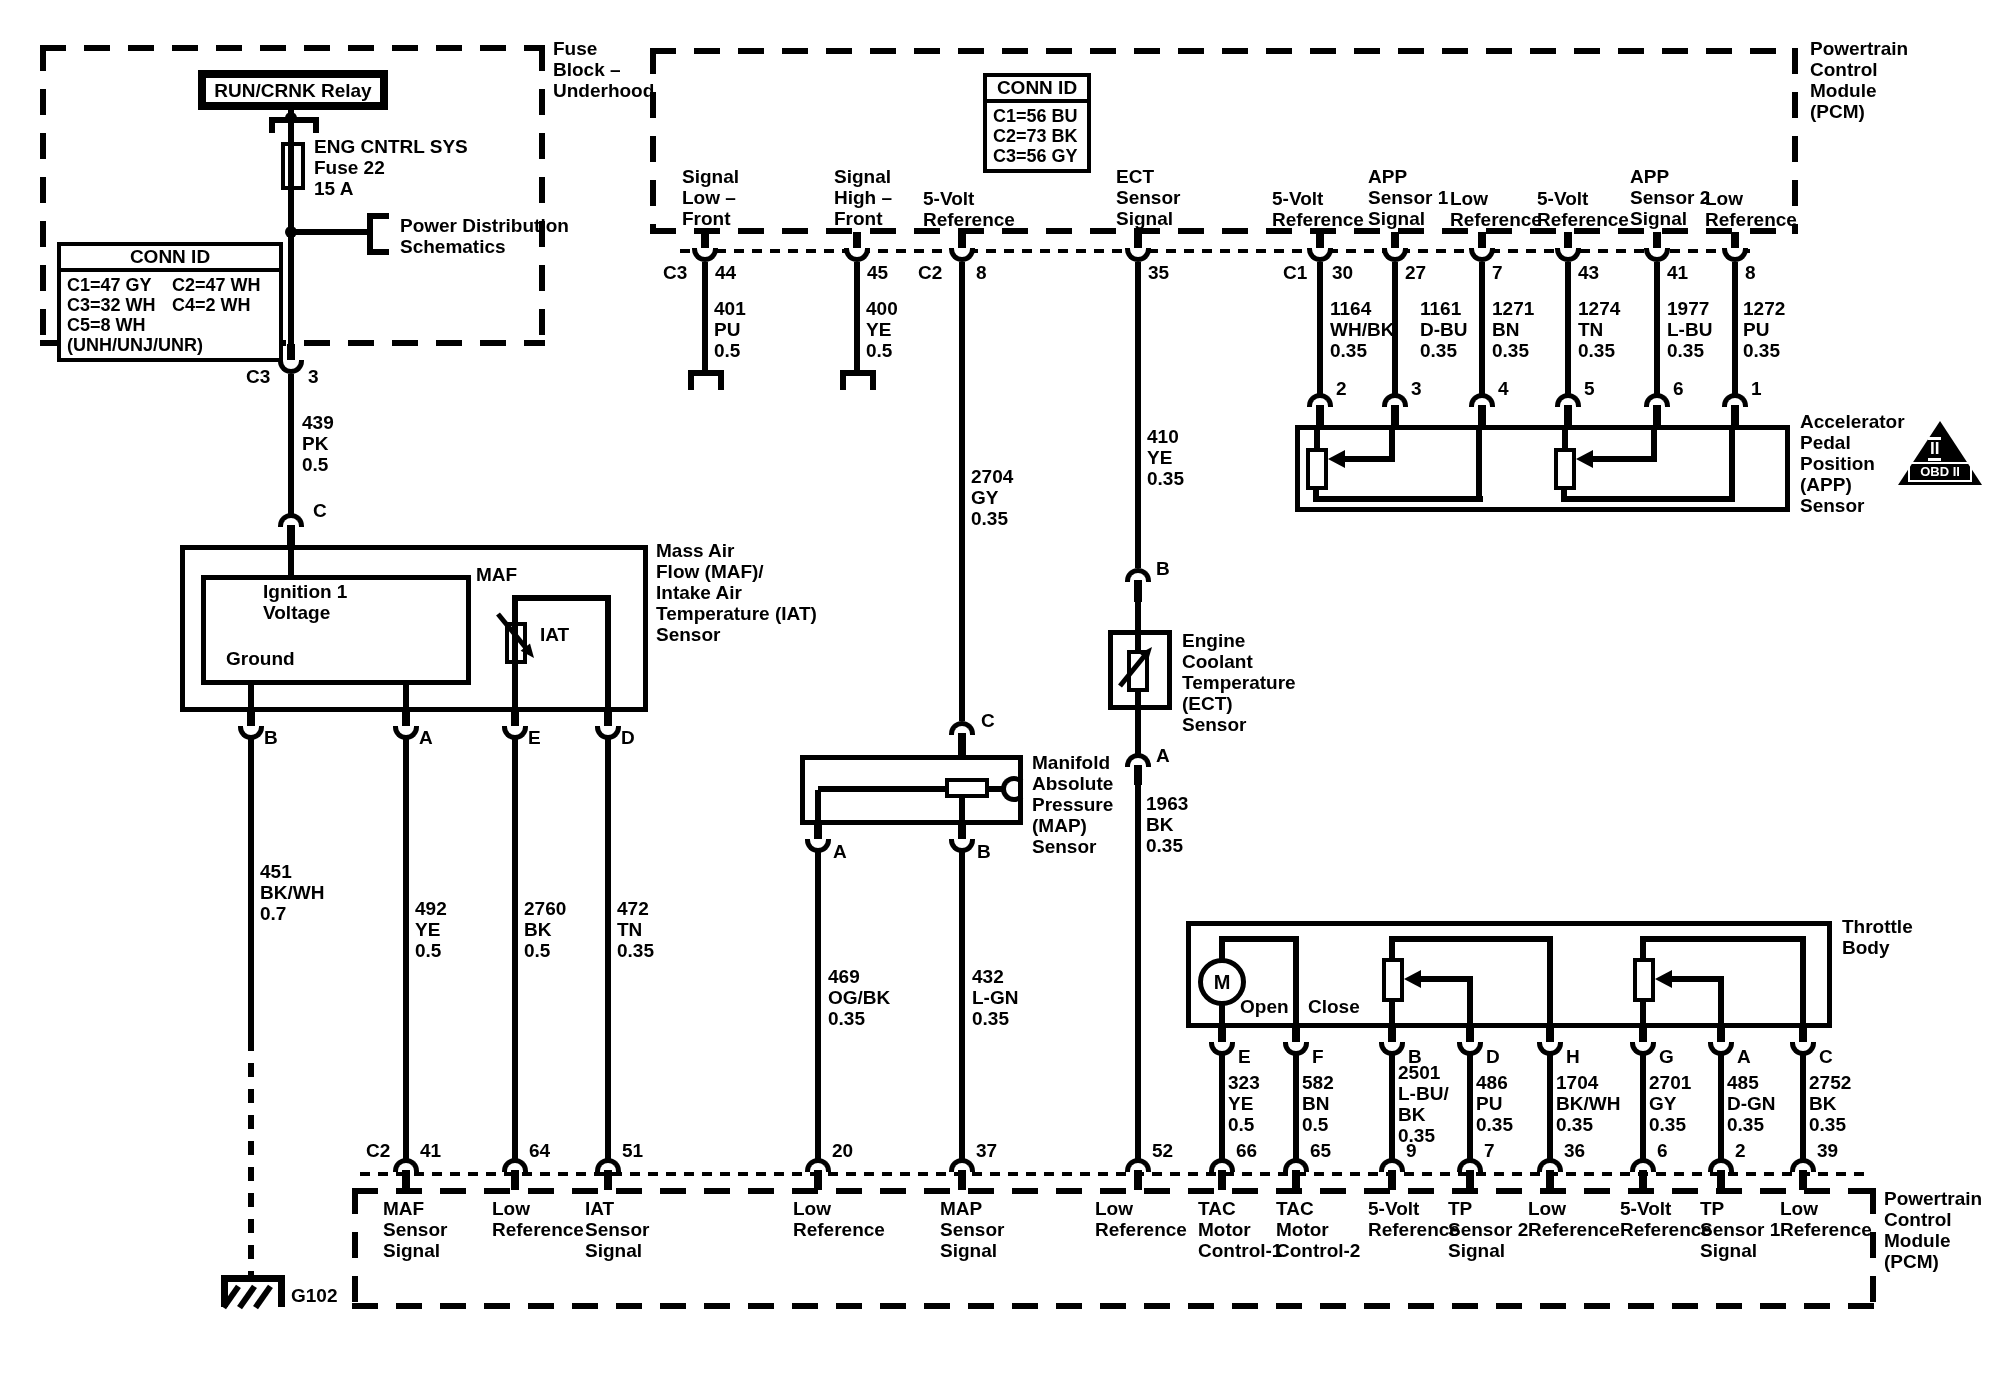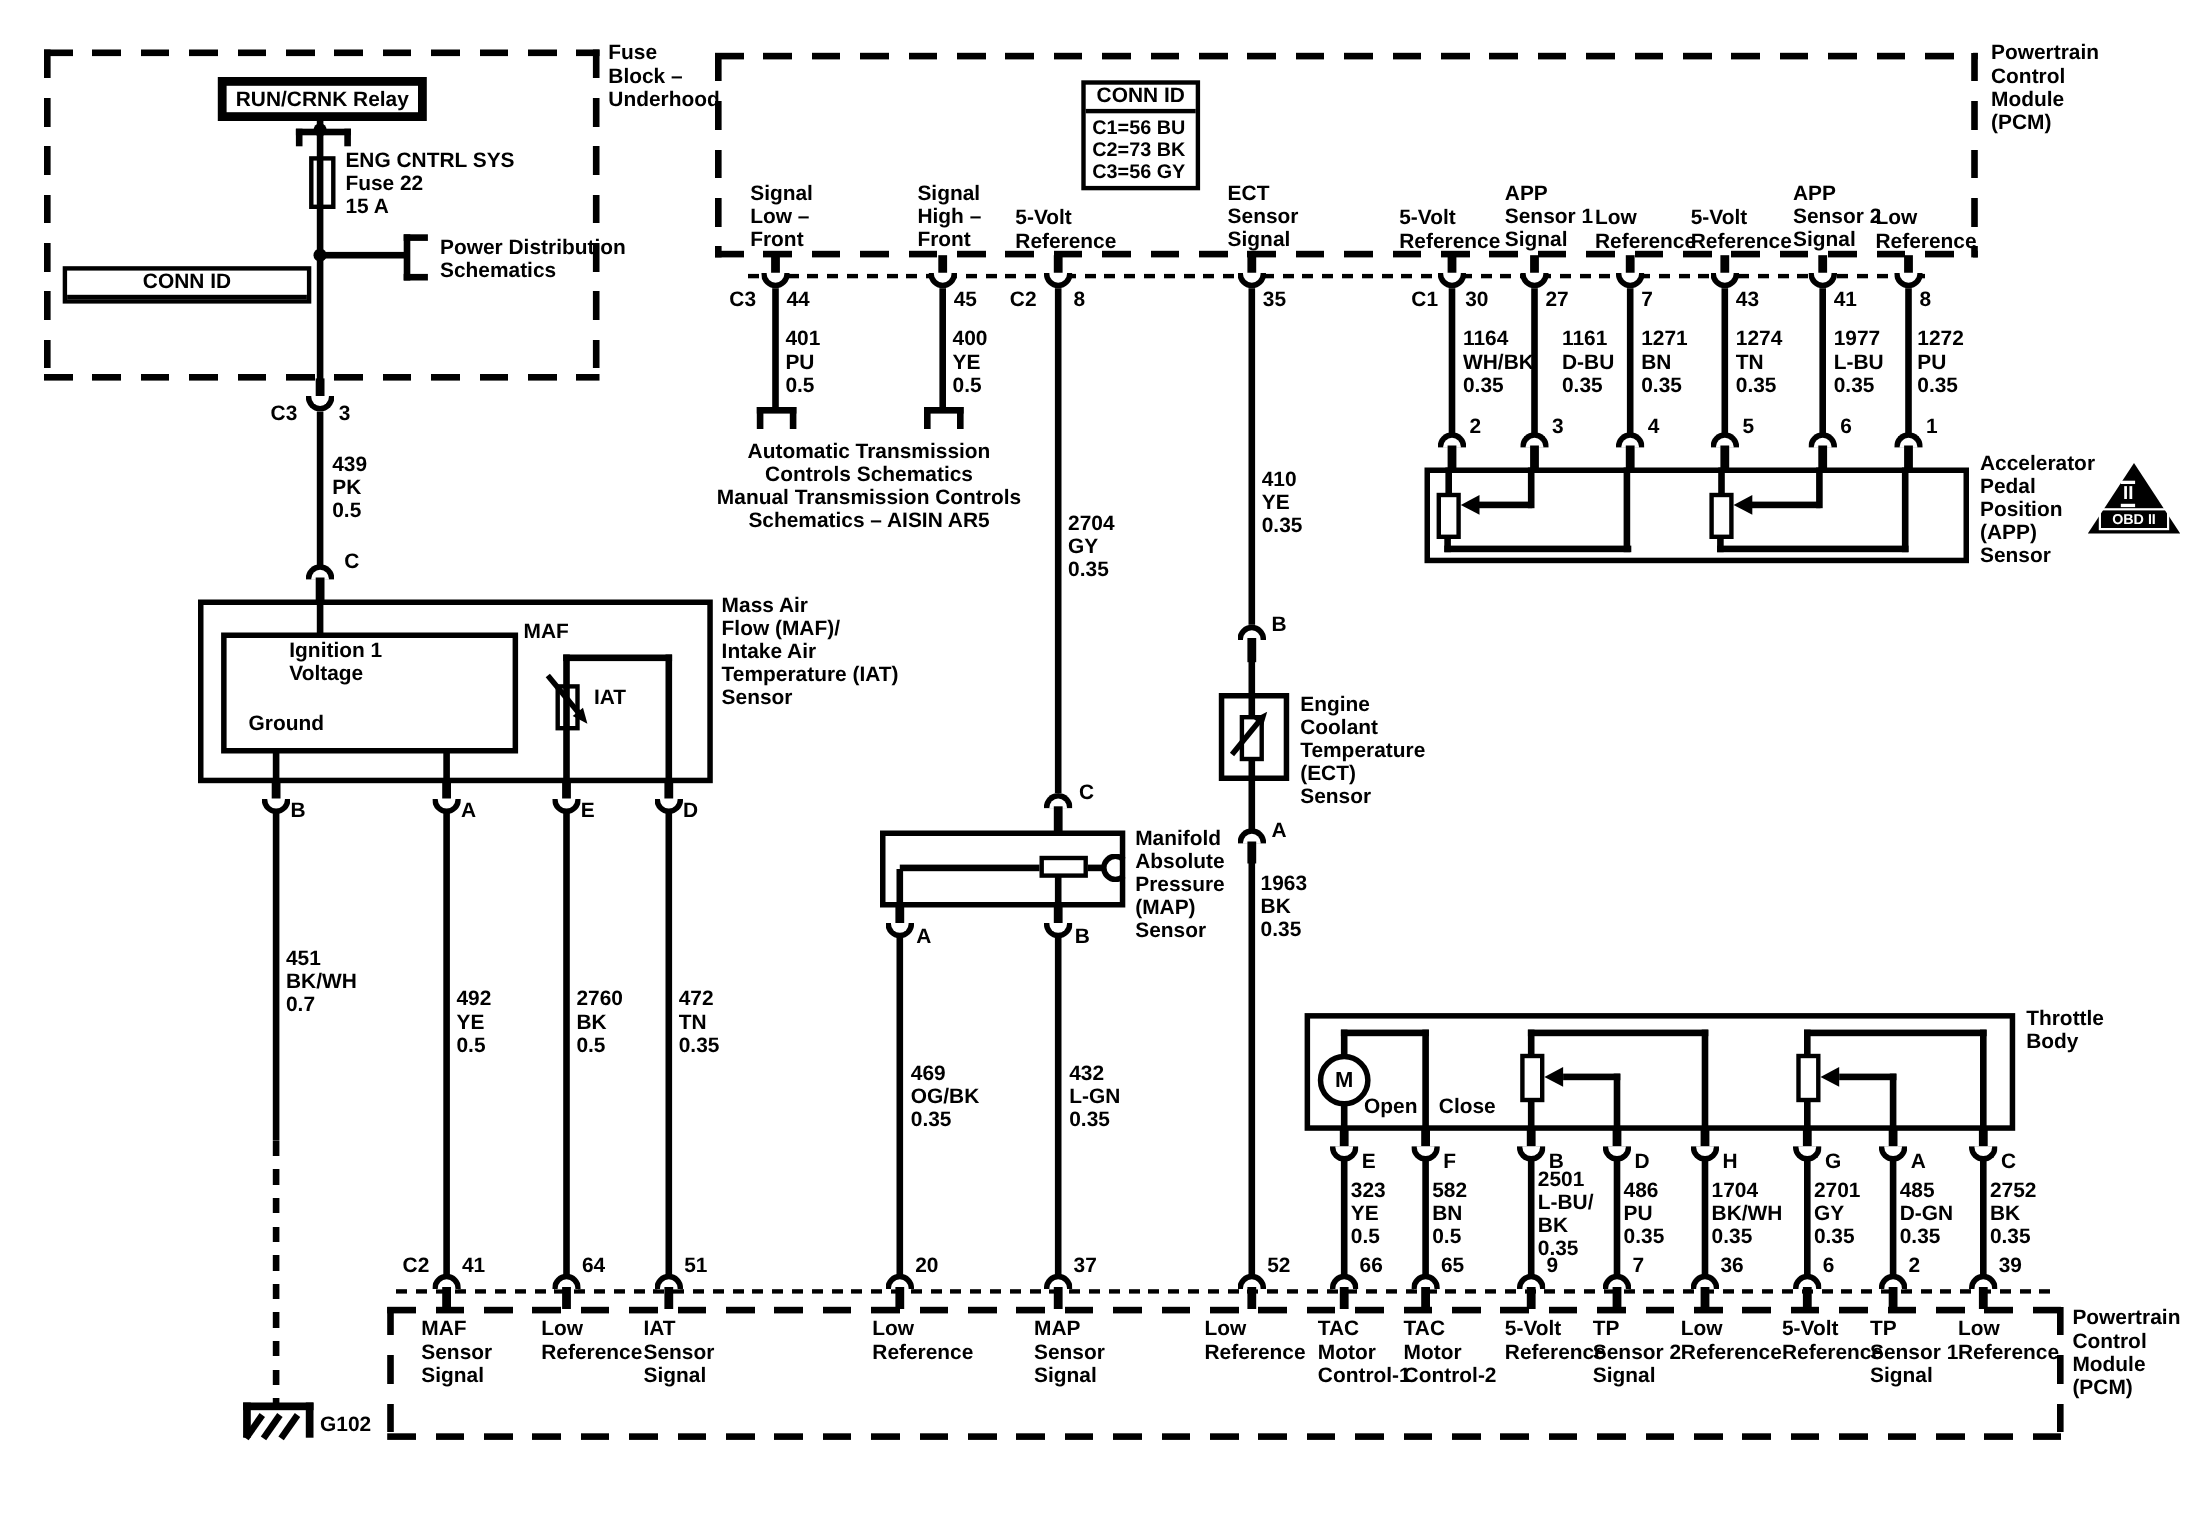--- a/index.html
+++ b/index.html
@@ -63,20 +63,27 @@
   <div class="dot" style="left:285px;top:226px"></div>
   <div class="wh" style="left:291px;top:229px;width:78px"></div>
   <div class="wv" style="left:367px;top:213px;height:42px"></div>
   <div class="wh" style="left:367px;top:213px;width:22px"></div>
   <div class="wh" style="left:367px;top:249px;width:22px"></div>
   <div class="lbl" style="left:400px;top:215px">Power Distribution
 Schematics</div>
 
   <div class="connid" style="left:57px;top:242px;width:226px">
     <div class="hd">CONN ID</div>
+    <div class="bd grid2">
+      <span>C1=47 GY</span>
+      <span>C2=47 WH</span>
+      <span>C3=32 WH</span>
+      <span>C4=2 WH</span>
+      <span class="full">C5=8 WH (UNH/UNJ/UNR)</span>
+    </div>
   </div>
 
   <div class="stub" style="left:287px;top:344px;height:20px"></div>
   <div class="cup" style="left:278px;top:360px"></div>
   <div class="lbl" style="left:246px;top:366px">C3</div>
   <div class="lbl" style="left:308px;top:366px">3</div>
   <div class="wv" style="left:288px;top:374px;height:141px"></div>
   <div class="lbl" style="left:302px;top:412px">439
 PK
 0.5</div>
@@ -234,24 +241,20 @@
 0.5</div>
   <div class="lbl" style="left:866px;top:298px">400
 YE
 0.5</div>
   <div class="wh" style="left:688px;top:370px;width:36px"></div>
   <div class="wv" style="left:688px;top:370px;height:20px"></div>
   <div class="wv" style="left:718px;top:370px;height:20px"></div>
   <div class="wh" style="left:840px;top:370px;width:36px"></div>
   <div class="wv" style="left:840px;top:370px;height:20px"></div>
   <div class="wv" style="left:870px;top:370px;height:20px"></div>
-  <div class="lbl ctr" style="left:640px;top:400px;width:300px">Automatic Transmission
-Controls Schematics
-Manual Transmission Controls
-Schematics – AISIN AR5</div>
 
   <div class="wv" style="left:959px;top:262px;height:459px"></div>
   <div class="lbl" style="left:971px;top:466px">2704
 GY
 0.35</div>
 
   <div class="wv" style="left:1135px;top:262px;height:306px"></div>
   <div class="lbl" style="left:1147px;top:426px">410
 YE
 0.35</div>

